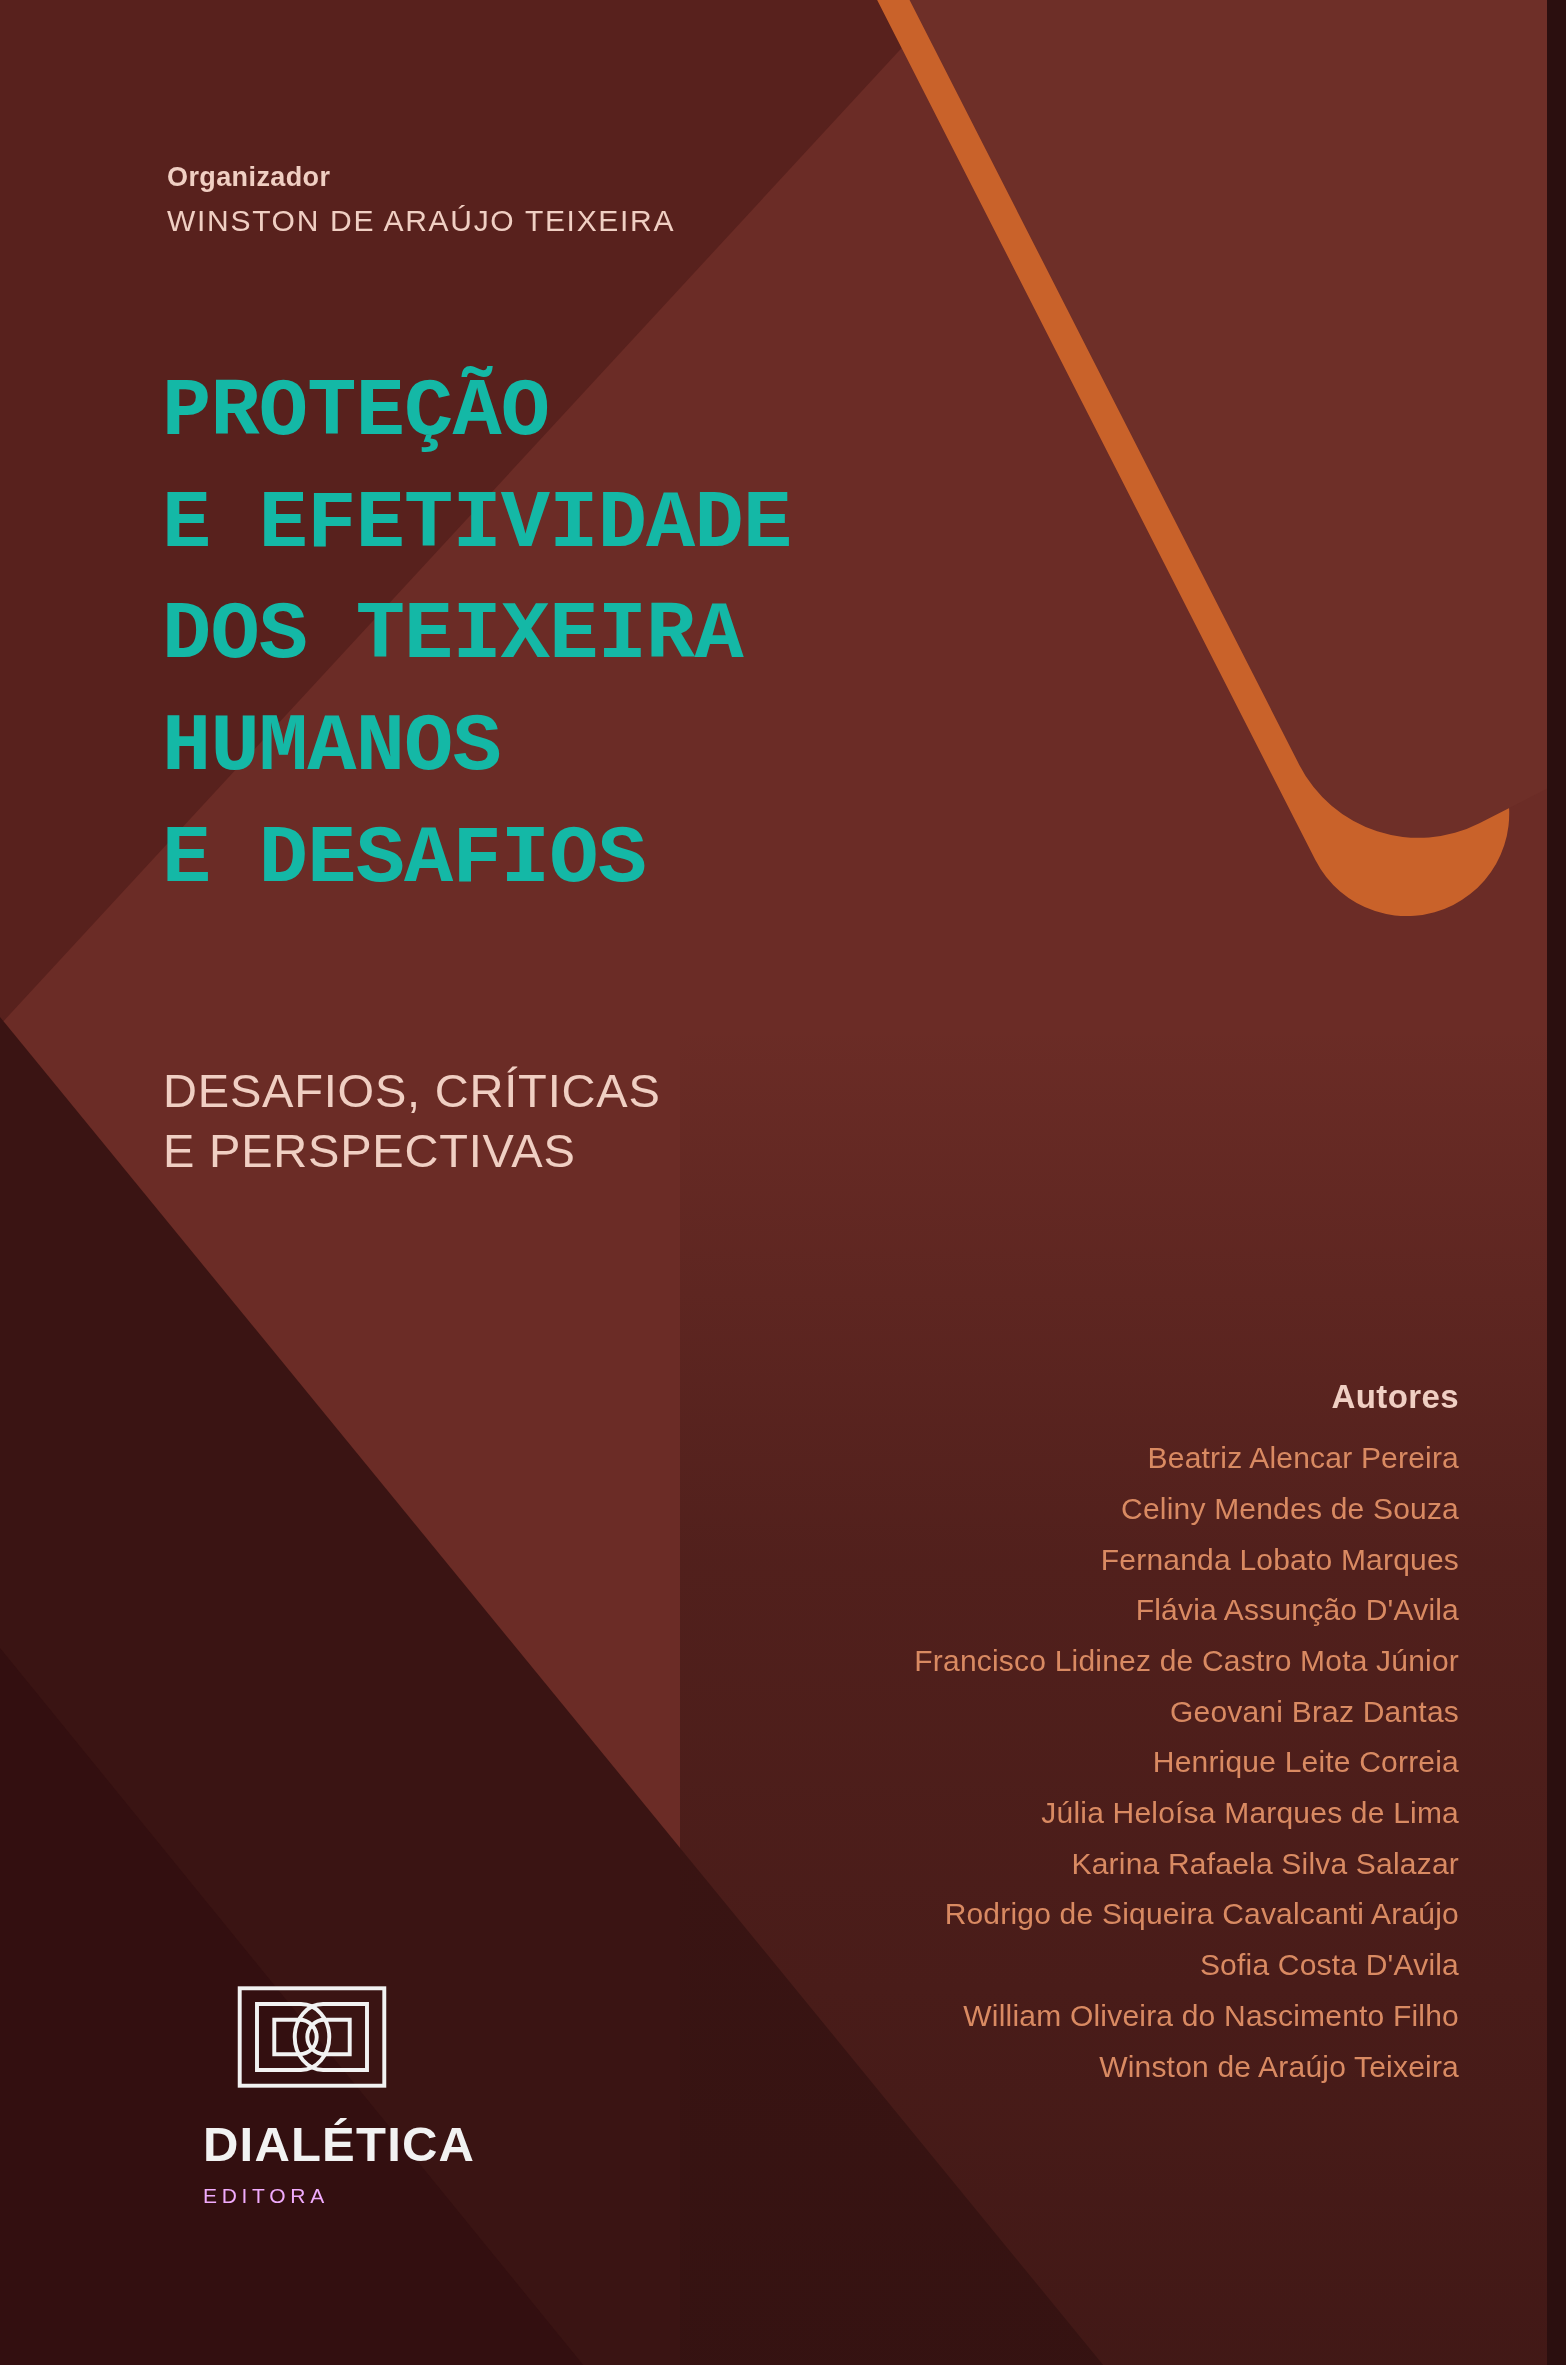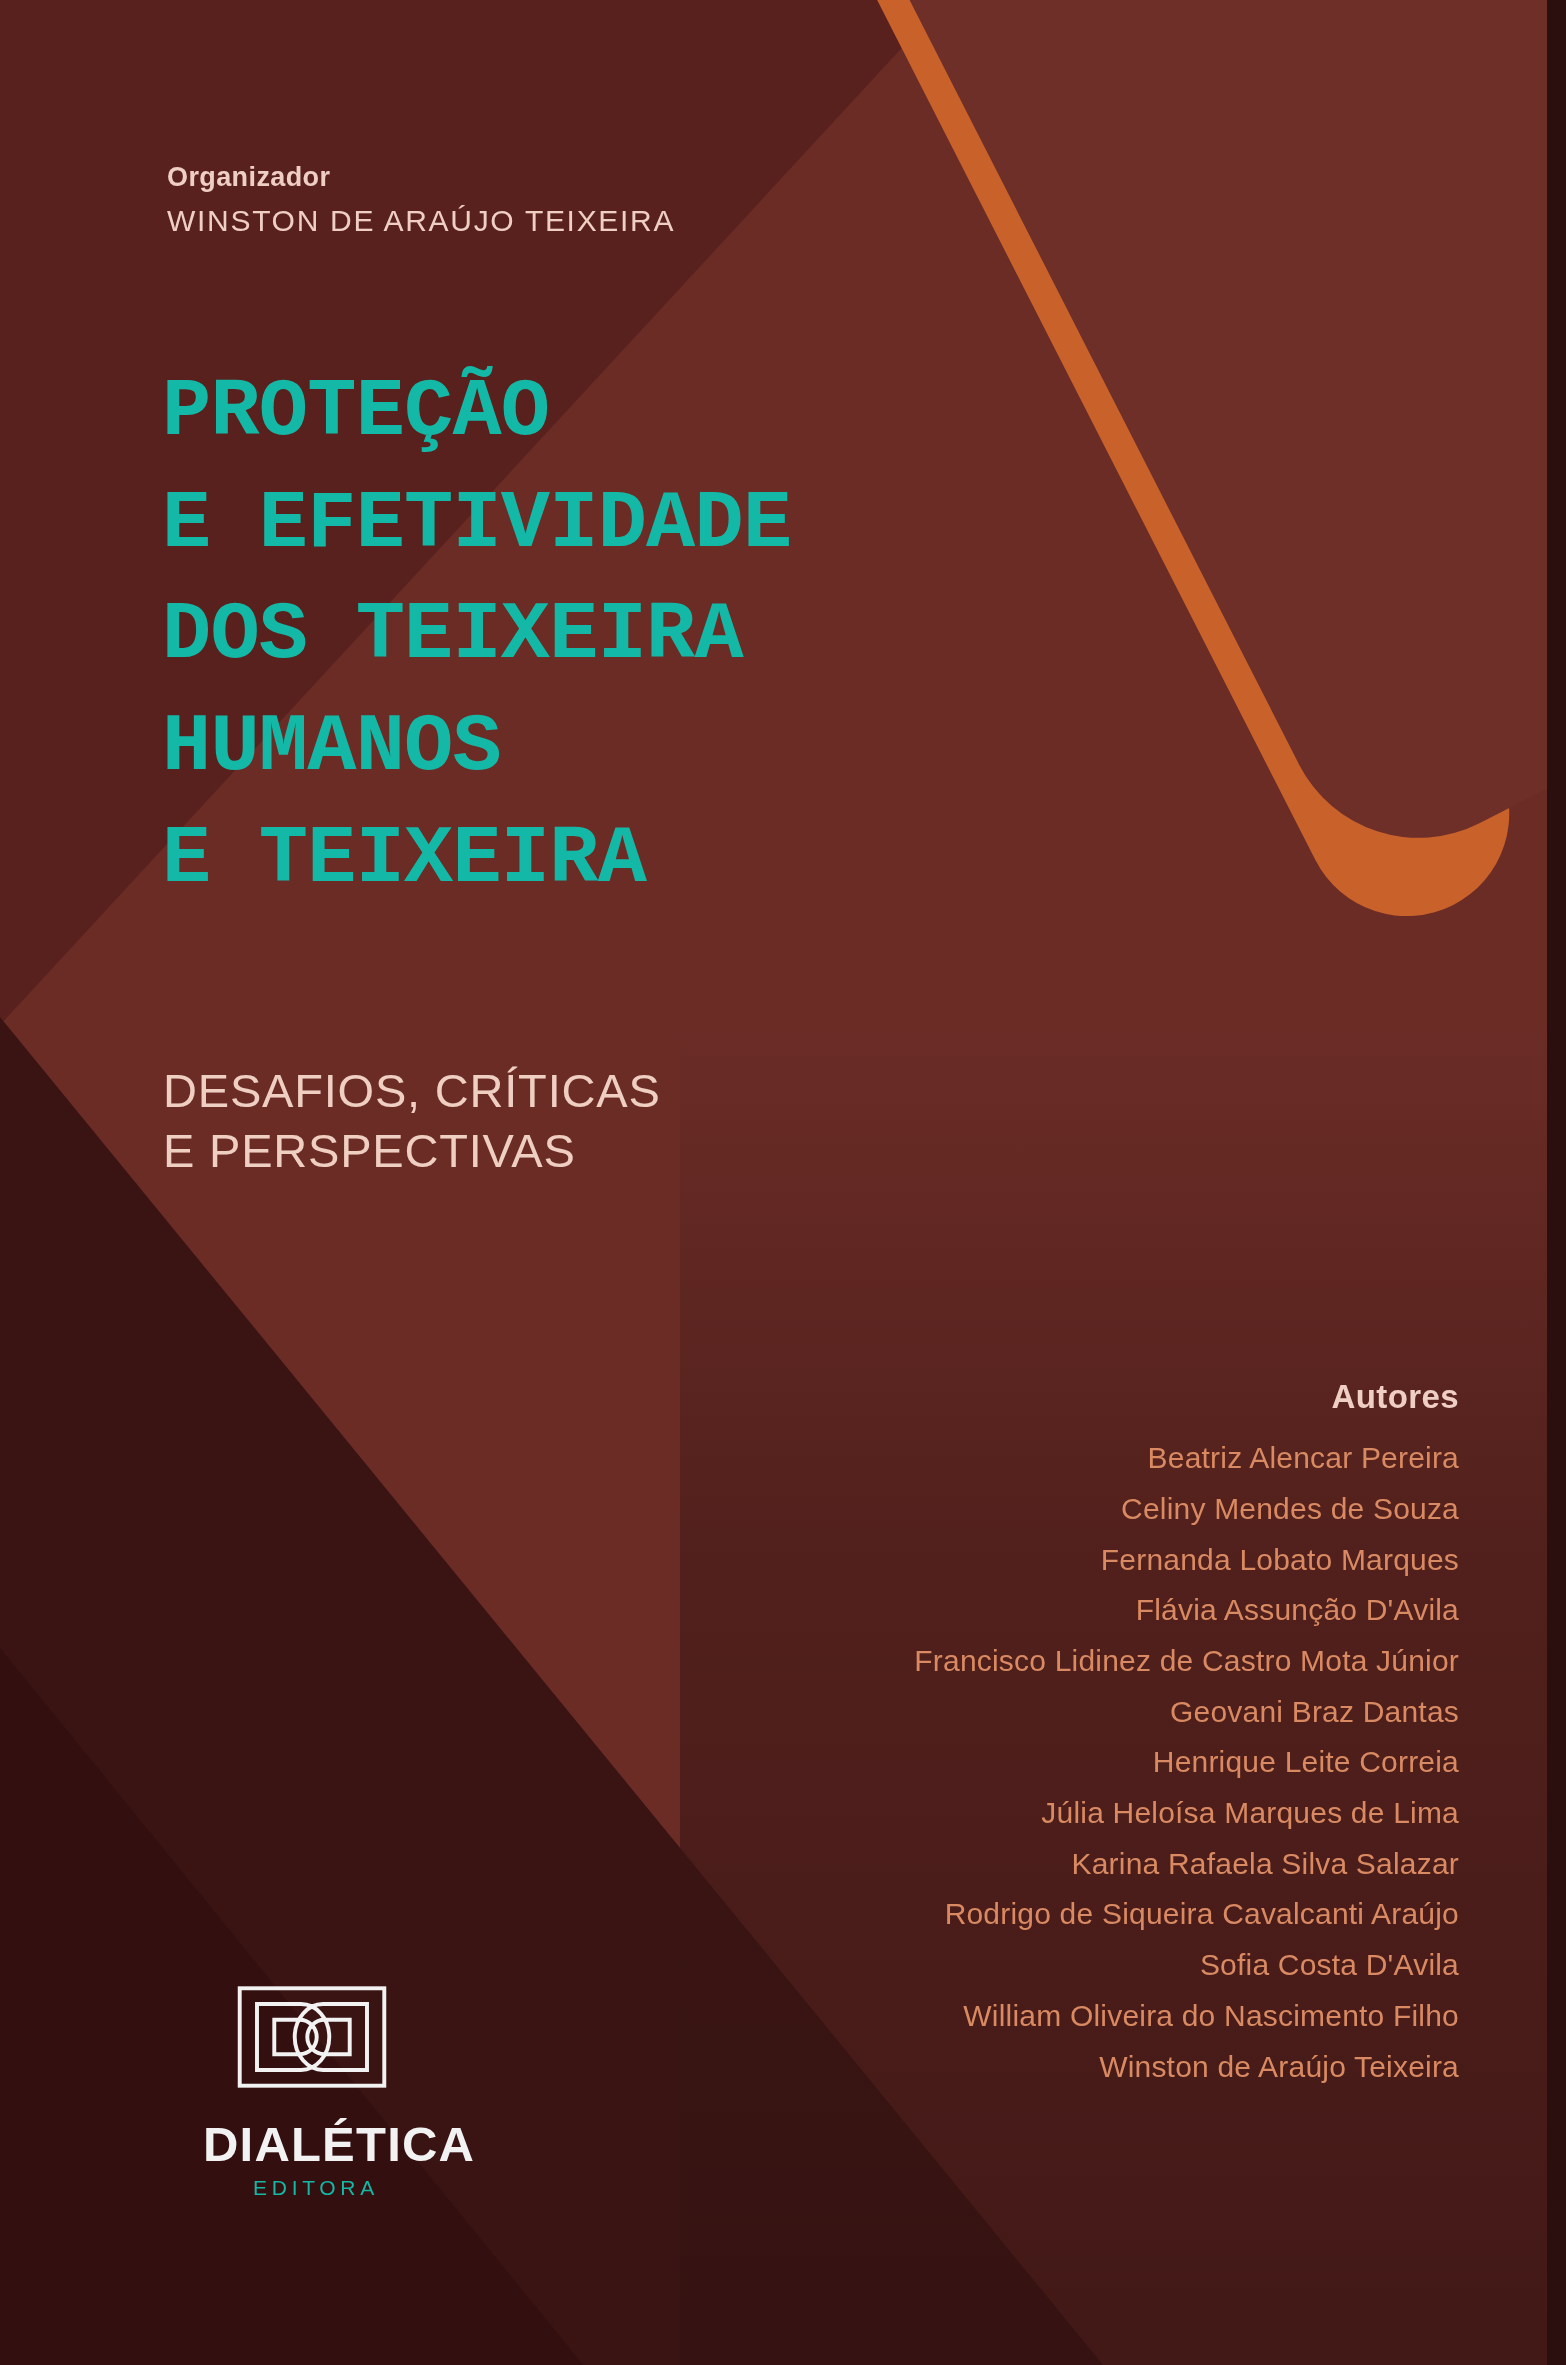--- a/index.html
+++ b/index.html
@@ -177,26 +177,26 @@
   .logo-name {
     color: #f2f2f2;
     font-size: 49px;
     font-weight: bold;
     letter-spacing: 1.2px;
     margin: 0;
     text-align: left;
     width: 221px;
   }
   .logo-sub {
-    color: #14b8a6;
+    color: #f0abfc;
     font-size: 21px;
     font-weight: 400;
     letter-spacing: 4.7px;
-    margin: 4px 0 0 0;
-    text-align: center;
+    margin: 12px 0 0 0;
+    text-align: left;
     width: 226px;
   }
 </style>
 </head>
 <body>
 
 <div class="cover">
 
   <div class="bg-base"></div>
   <div class="bg-dark-left"></div>
@@ -209,21 +209,21 @@
   <div class="organizer">
     <p class="organizer-label">Organizador</p>
     <p class="organizer-name">WINSTON DE ARAÚJO TEIXEIRA</p>
   </div>
 
   <div class="title-block">
     <p class="title-line">PROTEÇÃO</p>
     <p class="title-line">E EFETIVIDADE</p>
     <p class="title-line">DOS TEIXEIRA</p>
     <p class="title-line">HUMANOS</p>
-    <p class="title-line">E TEIXEIRA</p>
+    <p class="title-line">E DESAFIOS</p>
   </div>
 
   <div class="subtitle-block">
     <p class="subtitle-line">DESAFIOS, CRÍTICAS</p>
     <p class="subtitle-line">E PERSPECTIVAS</p>
   </div>
 
   <div class="authors">
     <p class="authors-heading">Autores</p>
     <div class="author-name">Beatriz Alencar Pereira</div>

